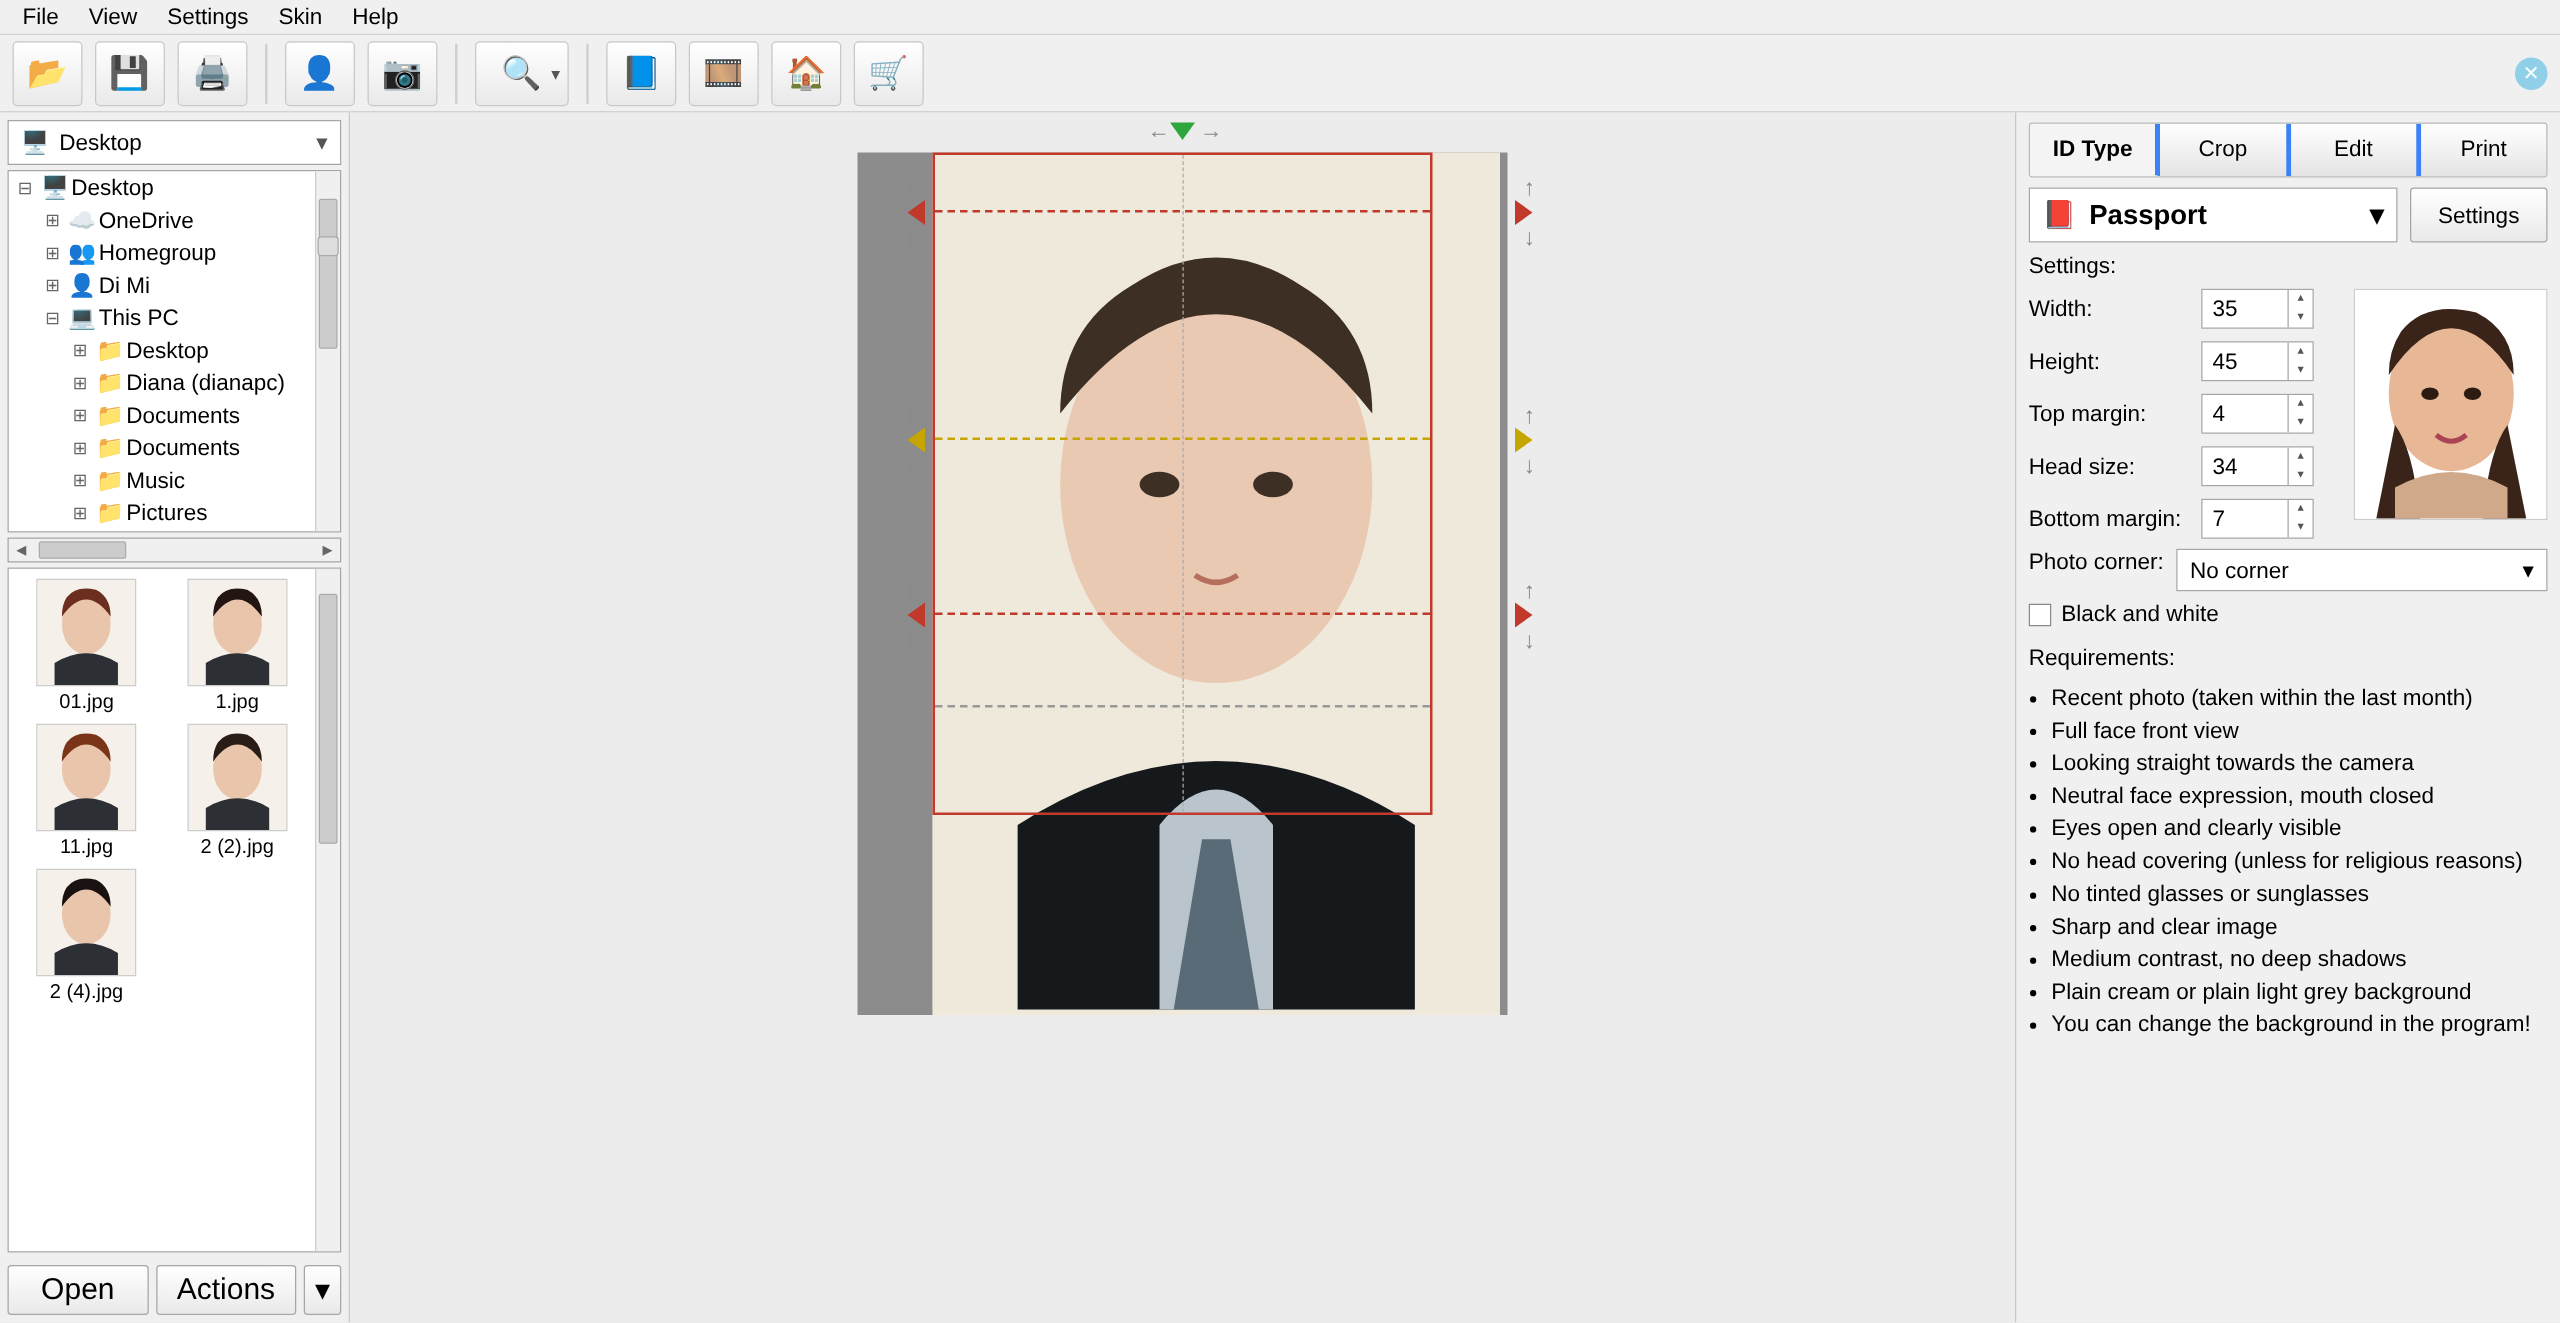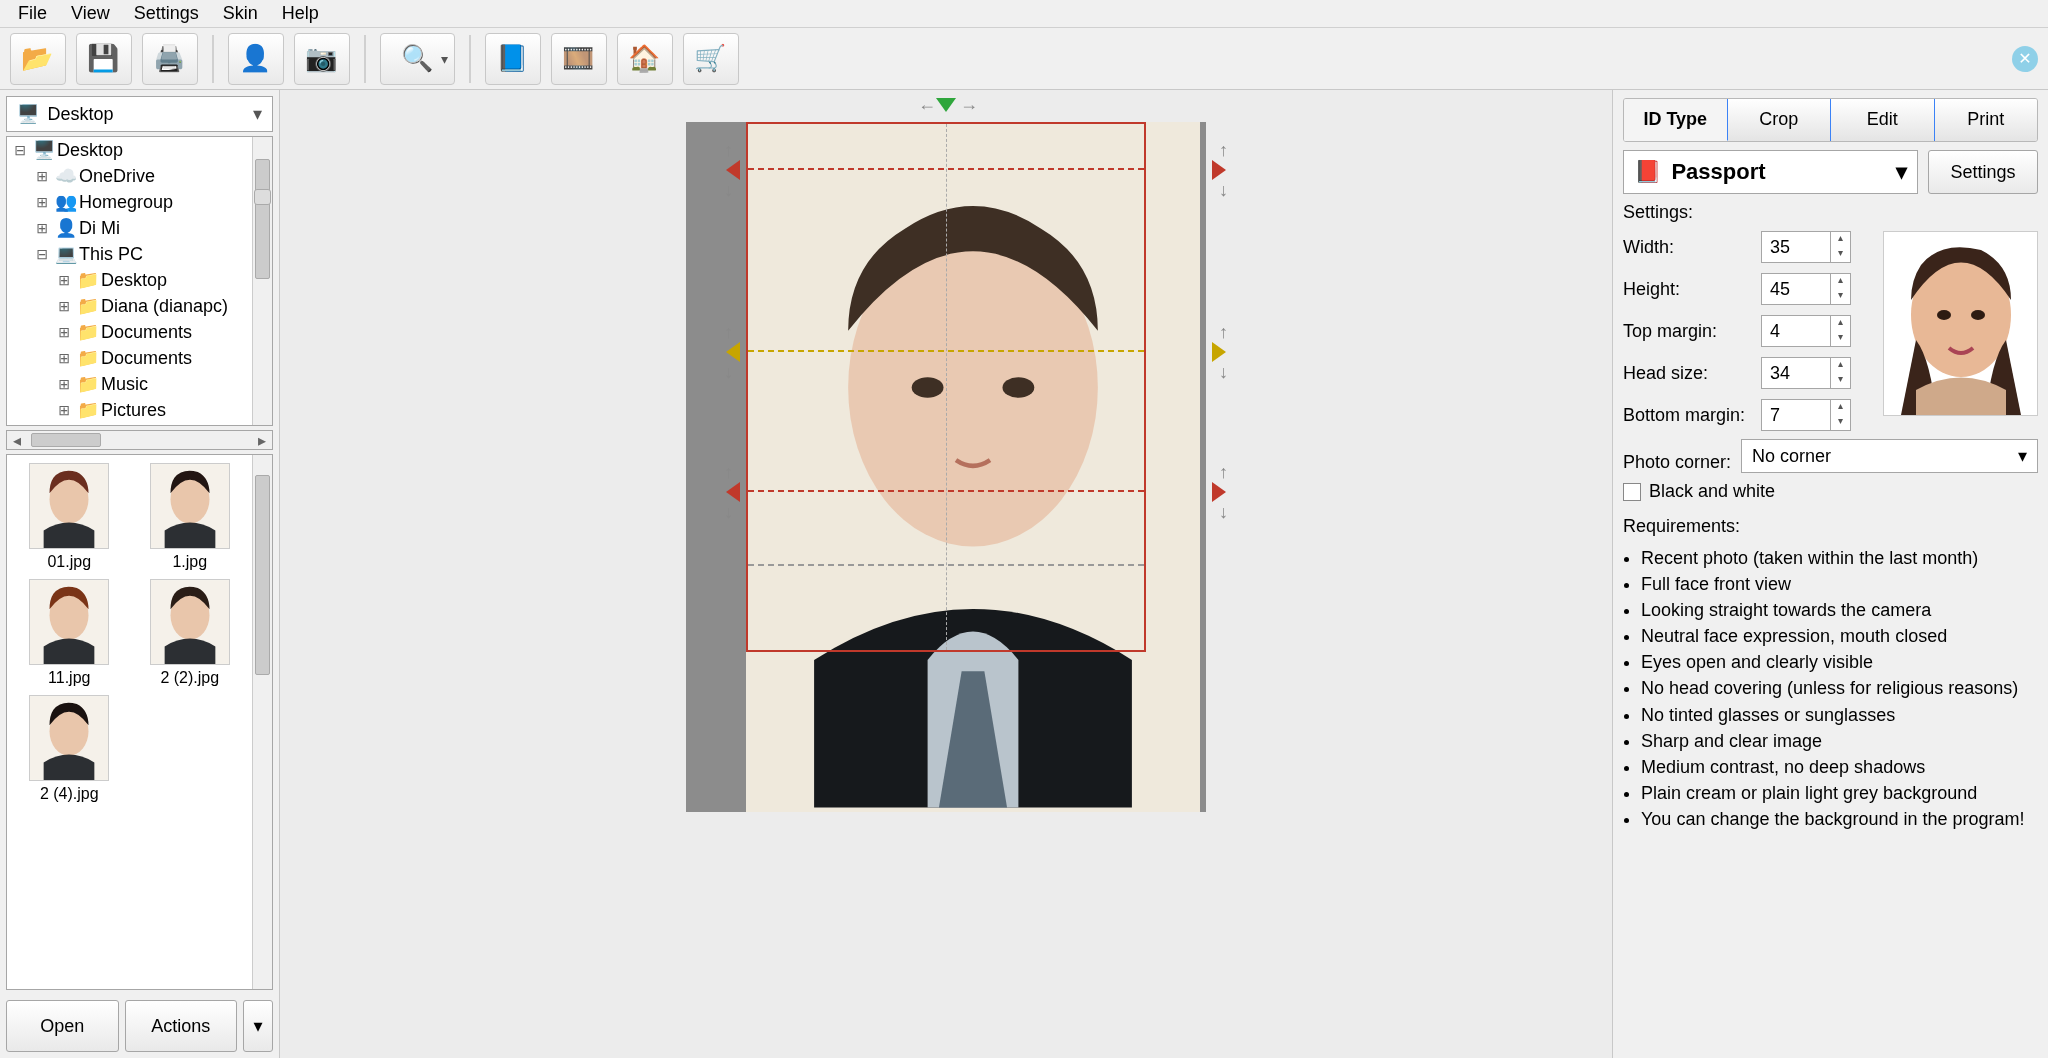--- a/index.html
+++ b/index.html
@@ -29,21 +29,21 @@
   .hscroll .track{flex:1; position:relative; height:100%;}
   .hscroll .thumb{position:absolute; left:4px; top:2px; height:14px; width:70px; background:#ccc; border:1px solid #aaa; border-radius:2px;}
   .thumbs { flex:1; border:1px solid #a6a6a6; background:#fff; overflow:auto; padding:8px; position:relative;}
   .thumbs .grid{display:grid; grid-template-columns:1fr 1fr; gap:8px 12px; padding-right:20px;}
   .thumb-cell{display:flex; flex-direction:column; align-items:center; gap:4px; font-size:16px;}
   .thumb-img{width:80px; height:86px; background:#fff; border:1px solid #ccc; display:flex; align-items:center; justify-content:center; overflow:hidden;}
   .thumb-cell.selected .thumb-img{outline:3px solid #3a8fd6;}
   .thumbs .vscroll{position:absolute; right:0; top:0; width:20px; height:100%; background:#f0f0f0; border-left:1px solid #ccc;}
   .thumbs .vscroll .thumb{position:absolute; left:2px; right:2px; top:20px; height:200px; background:#ccc; border:1px solid #aaa; border-radius:2px;}
   .bottom-btns{display:flex; gap:6px; padding:6px 0;}
-  .bottom-btns .btn{flex:1; height:52px; border:1px solid #a6a6a6; background:linear-gradient(#ffffff,#e9e9e9); border-radius:3px; display:flex; align-items:center; justify-content:center; font-size:18px;}
+  .bottom-btns .btn{flex:1; height:40px; border:1px solid #a6a6a6; background:linear-gradient(#ffffff,#e9e9e9); border-radius:3px; display:flex; align-items:center; justify-content:center; font-size:24px;}
   .bottom-btns .split{width:30px; flex:none; display:flex; align-items:center; justify-content:center;}
   
   .center { flex:1; background:#ececec; position:relative; display:flex; align-items:flex-start; justify-content:center; padding-top:10px;}
   .canvas-wrap{ width:520px; height:690px; position:relative; margin-top:22px;}
   .photo-bg{position:absolute; inset:0; background:#8c8c8c;}
   .photo-inner{position:absolute; left:60px; top:0; right:6px; bottom:0; background:#efe9dc; display:flex; align-items:flex-end; justify-content:center;}
   .crop-box{position:absolute; left:60px; top:0; width:400px; height:530px; border:2px solid #c0392b;}
   .vline{position:absolute; left:50%; top:0; bottom:0; width:0; border-left:1px dashed #aaa;}
   .hline{position:absolute; left:0; right:0; border-top:2px dashed;}
   .red-line{border-color:#c0392b;}
@@ -52,36 +52,36 @@
   .tri{position:absolute; width:0; height:0;}
   .tri.left{border-top:10px solid transparent;border-bottom:10px solid transparent;}
   .tri.right{border-top:10px solid transparent;border-bottom:10px solid transparent;}
   .arrow-gray{position:absolute; color:#888; font-size:18px;}
   .top-green-tri{position:absolute; left:50%; transform:translateX(-50%); top:-24px; width:0;height:0;border-left:10px solid transparent;border-right:10px solid transparent;border-top:14px solid #2fa63c;}
   
   .right-panel{ width:436px; background:#f0f0f0; border-left:1px solid #c8c8c8; display:flex; flex-direction:column; padding:8px 10px; gap:8px; font-size:18px;}
   .banner{height:70px; border:1px solid #c8c8c8; border-radius:3px; background:#f8f8f8; display:flex; flex-direction:column; align-items:center; justify-content:center; gap:4px; font-size:17px;}
   .banner a{color:#1d5fa0; text-decoration:underline;}
   .tabs{display:flex; border:1px solid #b8b8b8; border-radius:3px; overflow:hidden;}
-  .tab{flex:1; text-align:center; padding:10px 4px; background:linear-gradient(#ffffff,#e4e4e4); border-right:1px solid #3b82f6; font-size:18px;}
+  .tab{flex:1; text-align:center; padding:10px 4px; background:linear-gradient(#ffffff,#e4e4e4); border-right:4px solid #3b82f6; font-size:18px;}
   .tab:last-child{border-right:none;}
   .tab.active{background:#f4f4f4; font-weight:600; box-shadow:inset 0 -2px 0 #f4f4f4; border-bottom:1px solid #f4f4f4;}
   .id-type-row{display:flex; gap:10px; align-items:center;}
   .id-combo{flex:1; height:44px; border:1px solid #a6a6a6; background:#fff; display:flex; align-items:center; padding:0 10px; gap:10px; font-size:22px; font-weight:700;}
   .id-combo .chev{margin-left:auto;}
   .settings-btn{width:110px; height:44px; border:1px solid #a6a6a6; border-radius:3px; background:linear-gradient(#ffffff,#e9e9e9); display:flex; align-items:center; justify-content:center;}
   .settings-block{display:flex; gap:2px;}
   .settings-fields{display:flex; flex-direction:column; gap:10px; flex:1;}
   .field-row{display:flex; align-items:center; gap:8px;}
   .field-row label{width:130px;}
   .spinner{width:90px; height:32px; border:1px solid #a6a6a6; background:#fff; display:flex; align-items:center; position:relative; padding:0 22px 0 8px;}
   .spinner .spin-btns{position:absolute; right:0; top:0; bottom:0; width:20px; display:flex; flex-direction:column;}
   .spinner .spin-btns div{flex:1; text-align:center; font-size:10px; color:#555; border-left:1px solid #a6a6a6;}
   .sample-photo{width:155px; height:185px; background:#fff; border:1px solid #ccc; display:flex; align-items:flex-end; justify-content:center; overflow:hidden;}
-  .corner-row{display:flex; align-items:flex-end; gap:10px;}
+  .corner-row{display:flex; align-items:flex-start; gap:10px;}
   .corner-combo{flex:1; height:34px; border:1px solid #a6a6a6; background:#fff; display:flex; align-items:center; padding:0 10px;}
   .corner-combo .chev{margin-left:auto;}
   .chk-row{display:flex; align-items:center; gap:8px;}
   .chk{width:18px; height:18px; border:1px solid #888; background:#fff;}
   .req-list{padding-left:18px; font-size:18px; line-height:1.45;}
   .req-list li{list-style:disc;}
   
   .person-svg{width:100%; height:100%;}
 </style>
 </head>

